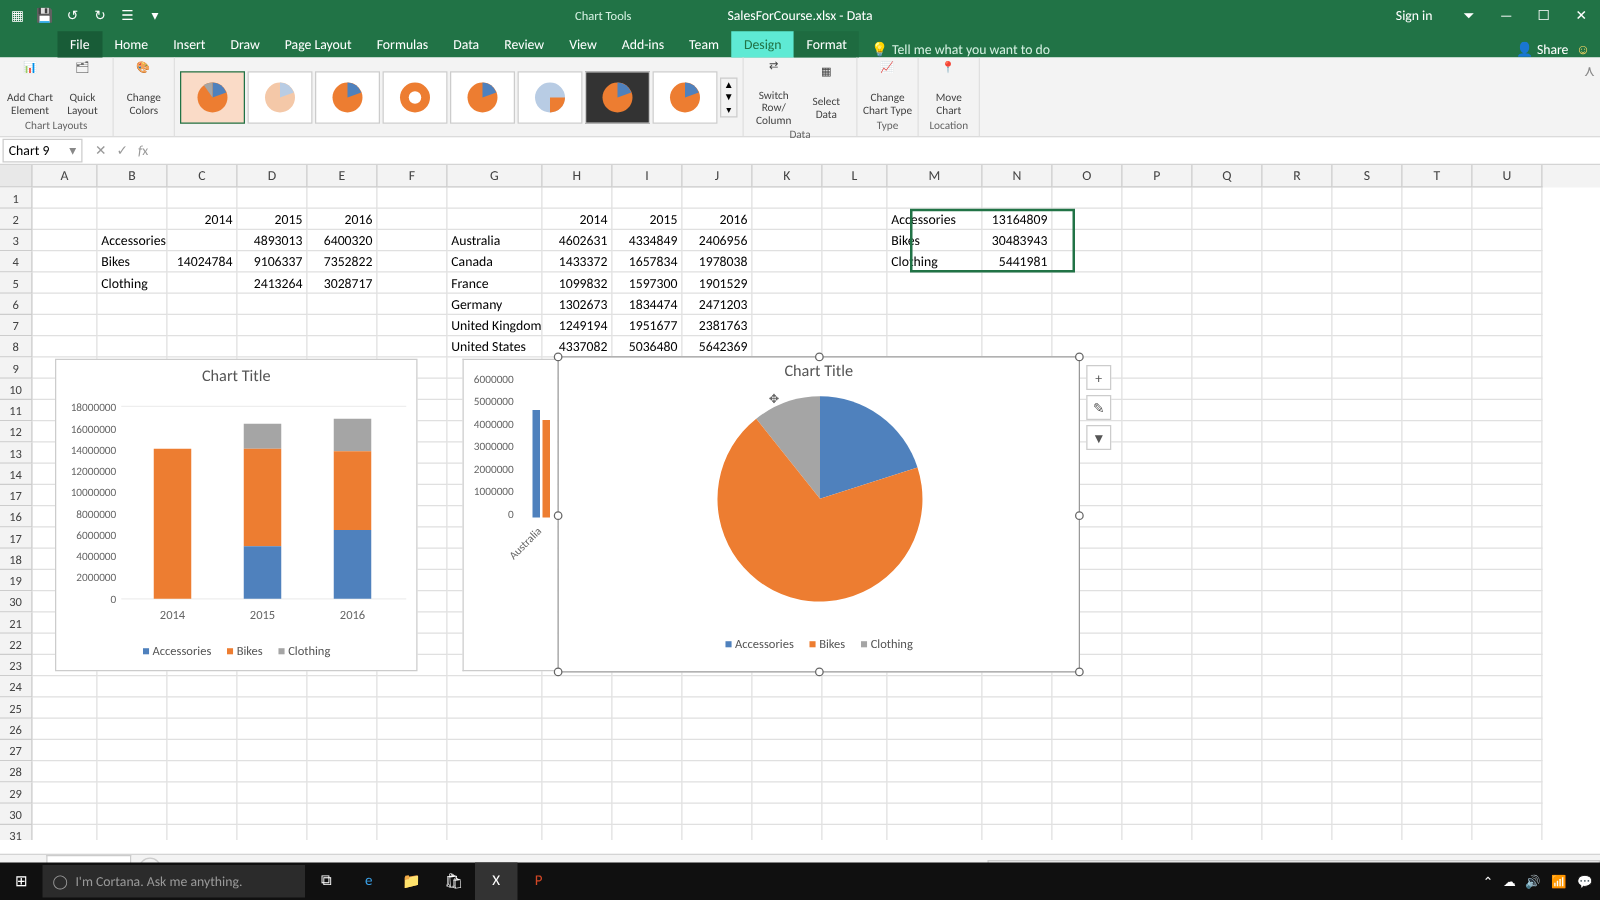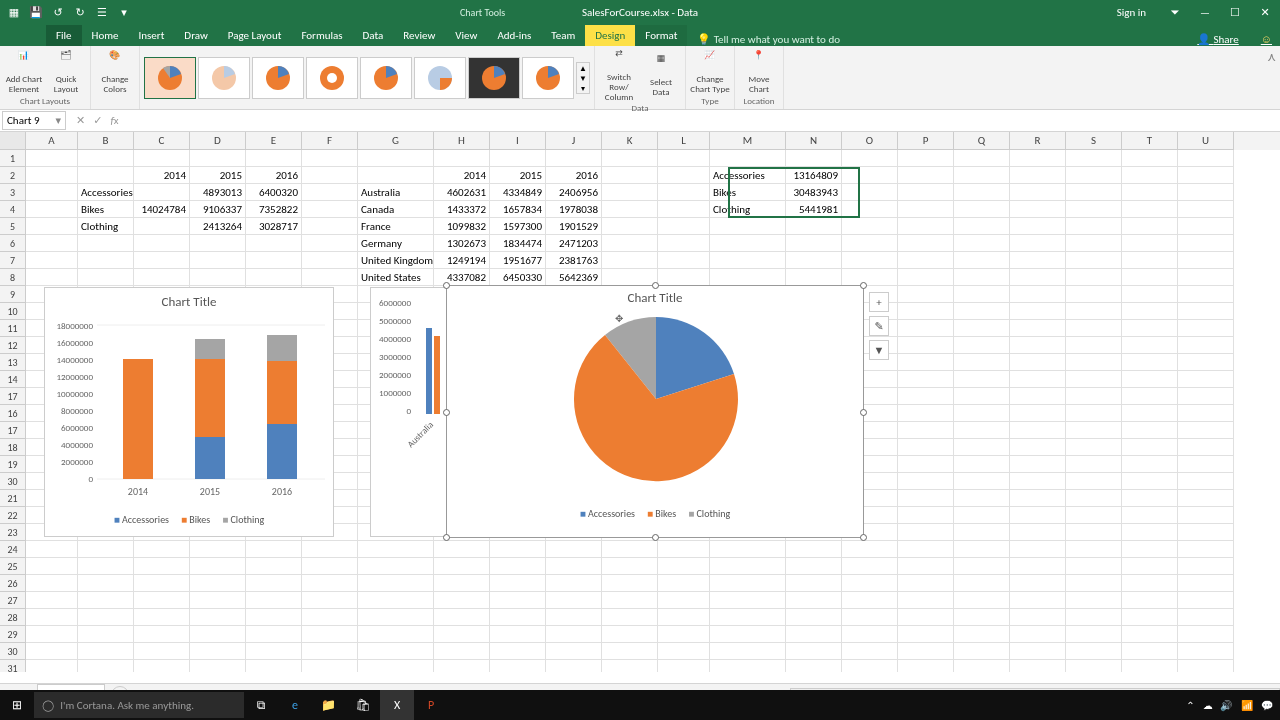--- a/index.html
+++ b/index.html
@@ -14,22 +14,22 @@
 .titlebar .right { margin-left: auto; display: flex; align-items: center; }
 .titlebar .signin { padding: 0 14px; }
 .titlebar .wnd-btn { width: 30px; height: 24px; display: flex; align-items: center; justify-content: center; cursor: pointer; }
 
 
 .ribbon-tabs { height: 22px; background: #217346; display: flex; align-items: flex-end; color: #fff; font-size: 11px; padding-left: 2px; }
 .rtab { padding: 4px 10px; cursor: pointer; }
 .rtab.file { background: #185c37; margin-left: 44px; }
 .rtab.active { background: #fff; color: #217346; }
 .rtab.contextual { background: #1e6b40; }
-.rtab.contextual.active { background: #fde047; color: #217346; }
-.ribbon-tabs .right { margin-left: auto; display: flex; align-items: flex-start; padding: 0 8px; gap: 22px; text-decoration: underline; }
+.rtab.contextual.active { background: #5eead4; color: #217346; }
+.ribbon-tabs .right { margin-left: auto; display: flex; align-items: flex-start; padding: 0 8px; gap: 6px; }
 .tellme { color: #d4f0e1; padding: 0 10px; }
 
 
 .ribbon { height: 64px; background: #f3f3f3; border-bottom: 1px solid #d4d4d4; display: flex; }
 .ribbon-group { border-right: 1px solid #e0e0e0; padding: 2px 4px; display: flex; flex-direction: column; }
 .ribbon-group .items { display: flex; gap: 2px; flex: 1; align-items: center; }
 .ribbon-group .label { font-size: 9px; color: #666; text-align: center; padding-bottom: 1px; }
 .big-btn { width: 40px; display: flex; flex-direction: column; align-items: center; justify-content: center; gap: 2px; cursor: pointer; font-size: 9px; color: #444; text-align: center; line-height: 1.1; }
 .big-btn .icn { width: 22px; height: 22px; }
 .style-thumb { width: 52px; height: 42px; border: 1px solid #ccc; background: #fff; display: flex; align-items: center; justify-content: center; cursor: pointer; position: relative; }
@@ -468,21 +468,21 @@
       <div class="row">
         <div class="rh">8</div>
         <div class="cell cA"></div>
         <div class="cell cB"></div>
         <div class="cell cC"></div>
         <div class="cell cD"></div>
         <div class="cell cE"></div>
         <div class="cell cF"></div>
         <div class="cell cG">United States</div>
         <div class="cell cH r">4337082</div>
-        <div class="cell cI r">6450330</div>
+        <div class="cell cI r">5036480</div>
         <div class="cell cJ r">5642369</div>
         <div class="cell cK"></div>
         <div class="cell cL"></div>
         <div class="cell cM"></div>
         <div class="cell cN"></div>
         <div class="cell cO"></div>
         <div class="cell cP"></div>
         <div class="cell cQ"></div>
         <div class="cell cR"></div>
         <div class="cell cS"></div>

